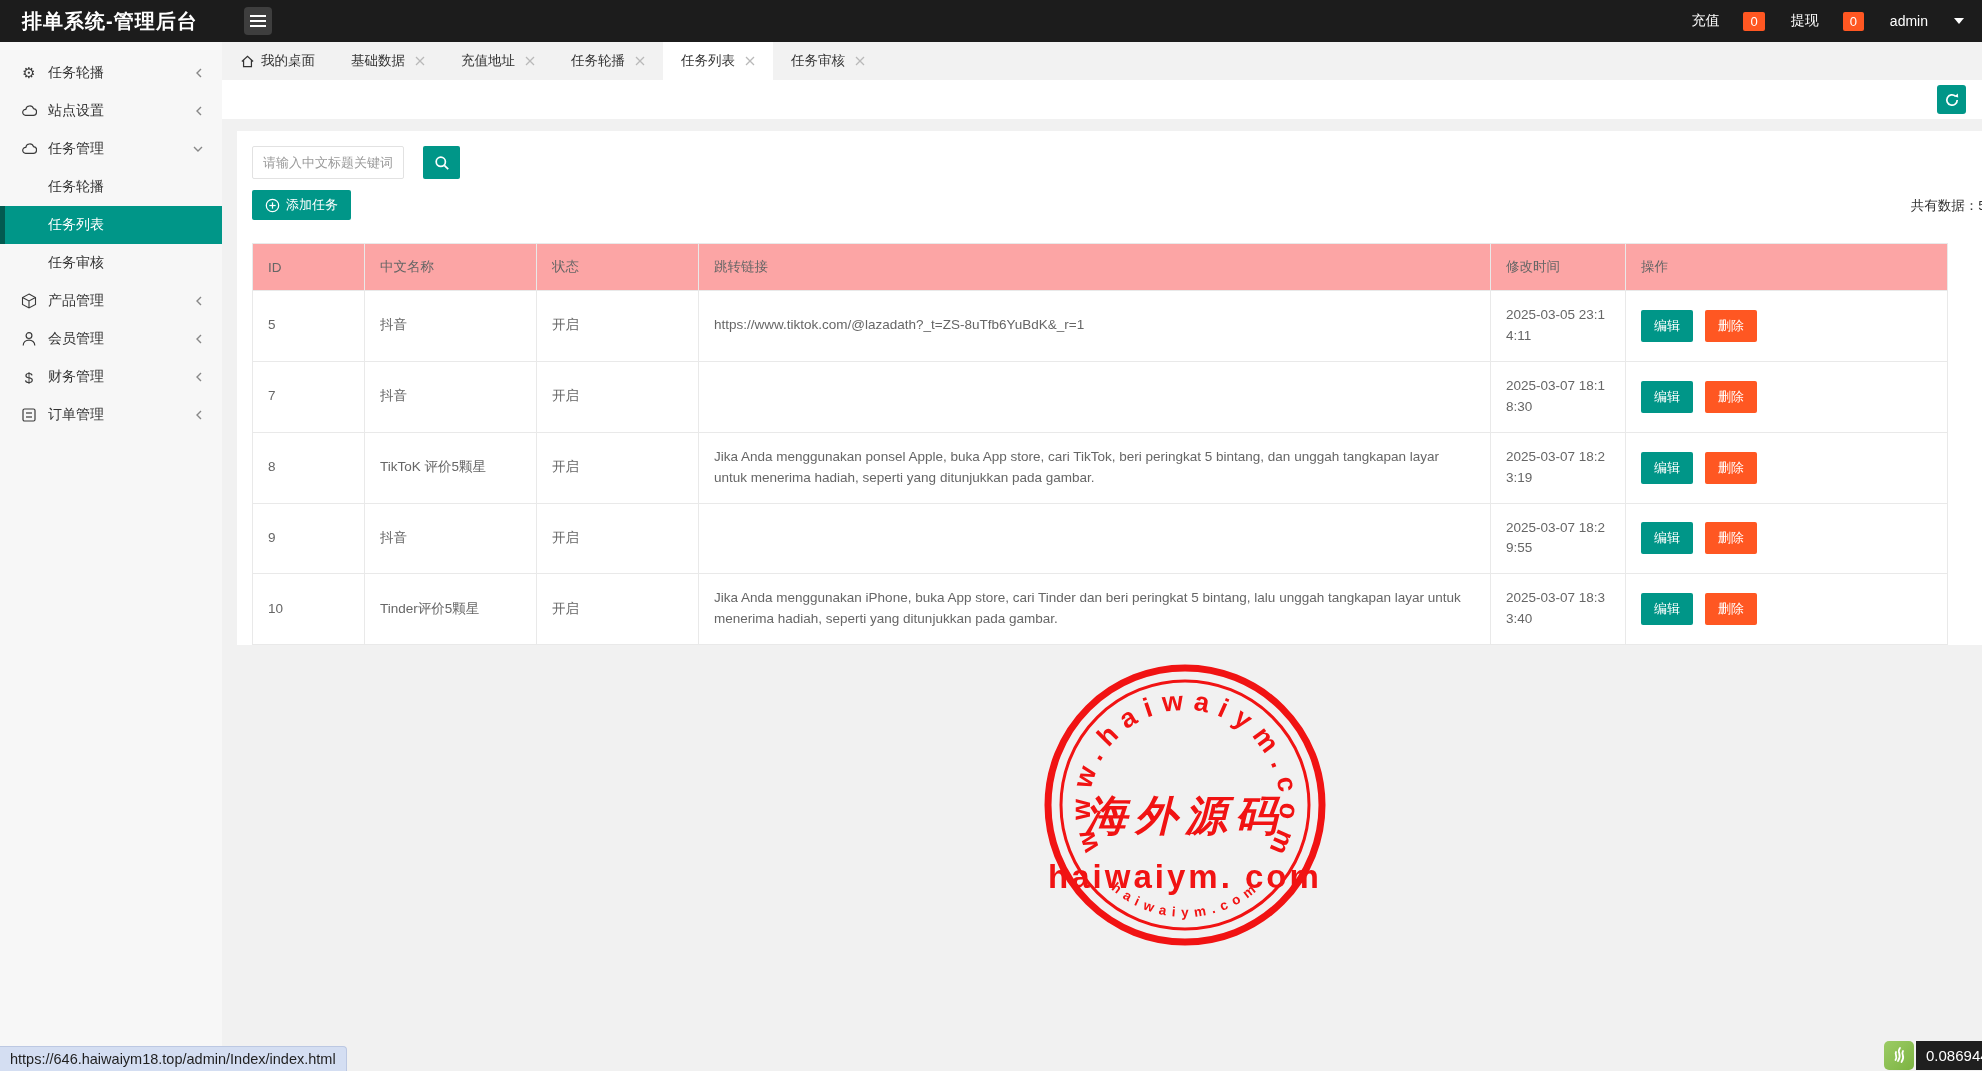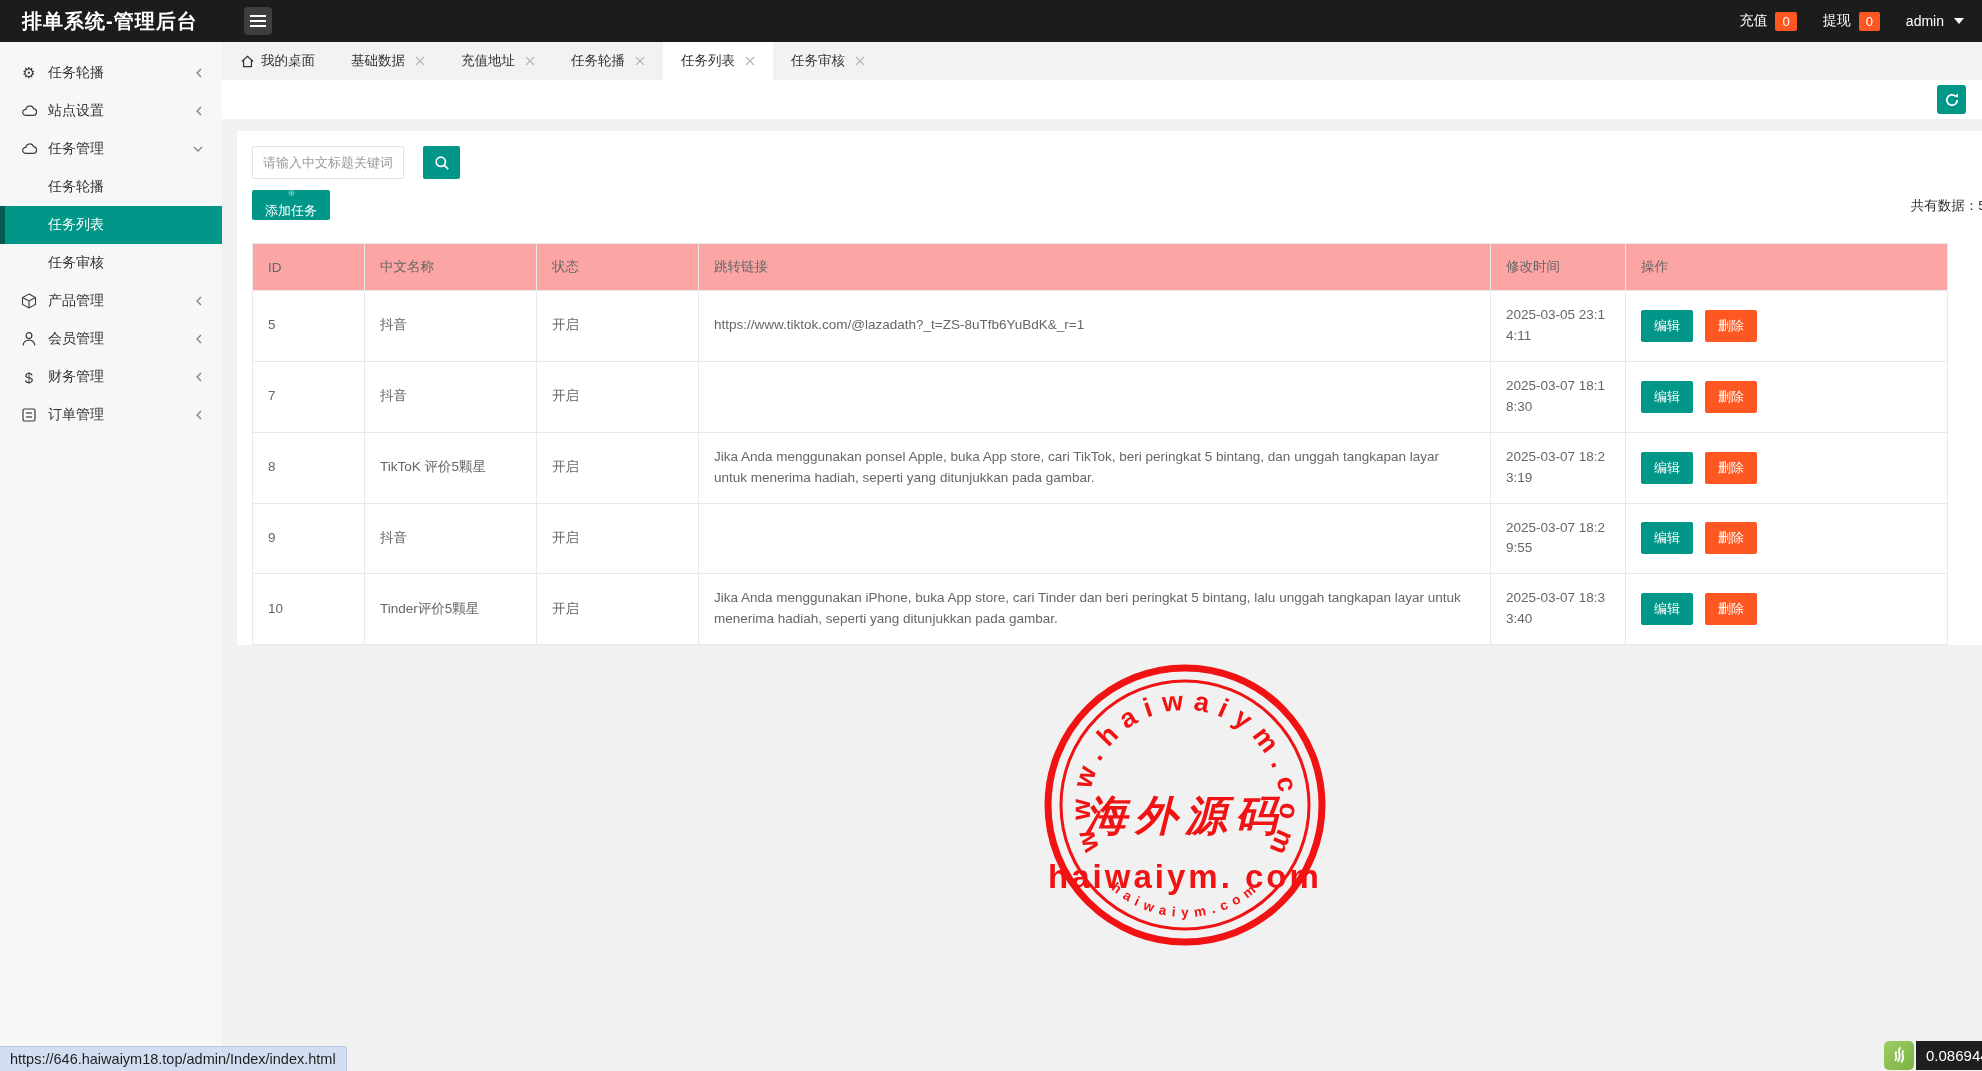--- a/index.html
+++ b/index.html
@@ -5,21 +5,21 @@
   * { margin:0; padding:0; box-sizing:border-box; }
   html,body { width:1982px; height:1071px; overflow:hidden; }
   body { font-family:"Liberation Sans","DejaVu Sans",sans-serif; background:#f1f1f1; color:#333; }
   .stage { position:relative; width:1982px; height:1071px; overflow:hidden; background:#f1f1f1; }
 
   
   .topbar { position:absolute; left:0; top:0; width:1982px; height:42px; background:#1c1c1c; display:flex; align-items:center; z-index:30; }
   .app-title { color:#fff; font-size:20px; font-weight:bold; letter-spacing:1px; padding-left:22px; width:200px; }
   .fold-btn { position:absolute; left:244px; top:7px; width:28px; height:28px; background:#3e3e3e; border-radius:4px; display:flex; align-items:center; justify-content:center; cursor:pointer; }
   .topbar-right { position:absolute; right:18px; top:0; height:42px; display:flex; align-items:center; gap:26px; }
-  .tb-item { display:flex; align-items:center; gap:8px; color:#fff; font-size:14px; cursor:pointer; }
+  .tb-item { display:flex; align-items:center; gap:24px; color:#fff; font-size:14px; cursor:pointer; }
   .badge { background:#ff5722; color:#fff; font-size:13px; border-radius:2px; padding:1px 7px; line-height:17px; }
   .user-caret { width:0; height:0; border-left:5px solid transparent; border-right:5px solid transparent; border-top:6px solid #fff; margin-left:2px; }
 
   
   .sidebar { position:absolute; left:0; top:42px; width:222px; height:1029px; background:#f7f7f7; padding-top:12px; z-index:20; }
   .menu-item { position:relative; height:38px; display:flex; align-items:center; padding-left:20px; font-size:14px; color:#333; cursor:pointer; }
   .mi-icon { width:18px; display:inline-flex; justify-content:center; color:#3a3a3a; font-size:15px; margin-right:10px; }
   .mi-label { flex:0 0 auto; }
   .mi-arrow { position:absolute; right:18px; top:13px; }
   .menu-item.sub { padding-left:48px; }
@@ -34,21 +34,21 @@
 
   
   .toolbar { position:absolute; left:222px; top:80px; width:1760px; height:39px; background:#fff; z-index:5; }
   .refresh-btn { position:absolute; right:16px; top:5px; width:29px; height:29px; background:#009688; border-radius:3px; display:flex; align-items:center; justify-content:center; cursor:pointer; }
 
   
   .card { position:absolute; left:237px; top:131px; width:1782px; height:514px; background:#fff; }
   .search-input { position:absolute; left:15px; top:15px; width:152px; height:33px; border:1px solid #e2e2e2; border-radius:2px; padding:0 10px; font-size:13px; color:#333; background:#fff; outline:none; font-family:inherit; }
   .search-input::placeholder { color:#9a9a9a; }
   .search-btn { position:absolute; left:186px; top:15px; width:37px; height:33px; background:#009688; border:none; border-radius:2px; display:flex; align-items:center; justify-content:center; cursor:pointer; }
-  .add-btn { position:absolute; left:15px; top:59px; height:30px; background:#009688; border:none; border-radius:2px; color:#fff; font-size:13px; display:flex; align-items:center; gap:6px; padding:0 13px; cursor:pointer; font-family:inherit;flex-direction:column; }
+  .add-btn { position:absolute; left:15px; top:59px; height:30px; background:#009688; border:none; border-radius:2px; color:#fff; font-size:13px; display:flex; align-items:center; gap:6px; padding:0 13px; cursor:pointer; font-family:inherit; }
   .total-text { position:absolute; right:16px; top:66px; font-size:13.5px; color:#333; }
 
   table.grid { position:absolute; left:15px; top:112px; width:1695px; border-collapse:collapse; table-layout:fixed; background:#fff; }
   table.grid th { background:#fca5a5; color:#666; font-weight:normal; font-size:13.5px; text-align:left; padding:14px 15px; border:1px solid #e9e9e9; }
   table.grid td { color:#666; font-size:13.5px; padding:14px 15px; border:1px solid #e9e9e9; line-height:1.55; vertical-align:middle; background:#fff; }
   td.time-cell { word-break:break-all; }
   .op-btns { display:flex; gap:12px; }
   .btn-edit { background:#009688; border:none; border-radius:2px; color:#fff; font-size:13px; padding:7px 13px; cursor:pointer; font-family:inherit; }
   .btn-del { background:#ff5722; border:none; border-radius:2px; color:#fff; font-size:13px; padding:7px 13px; cursor:pointer; font-family:inherit; }
 

